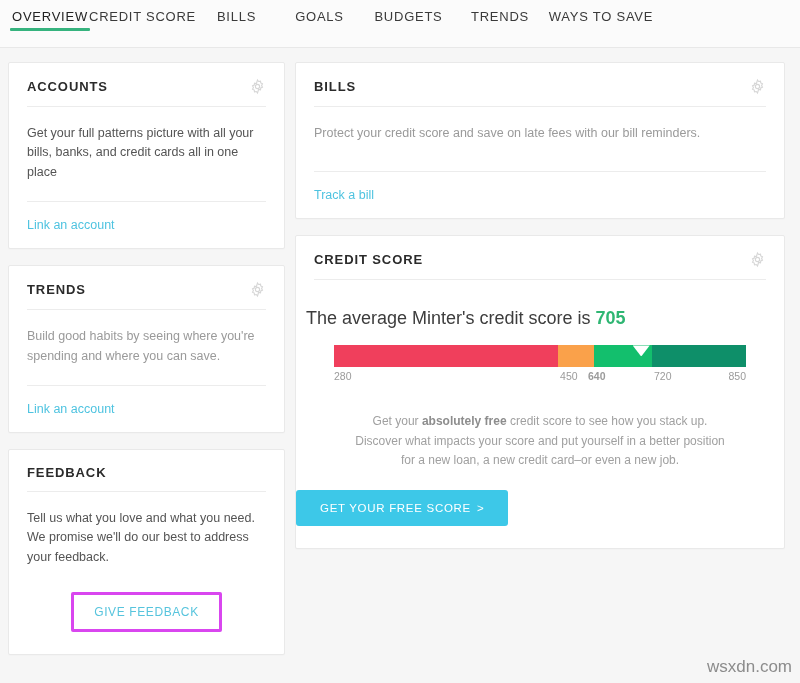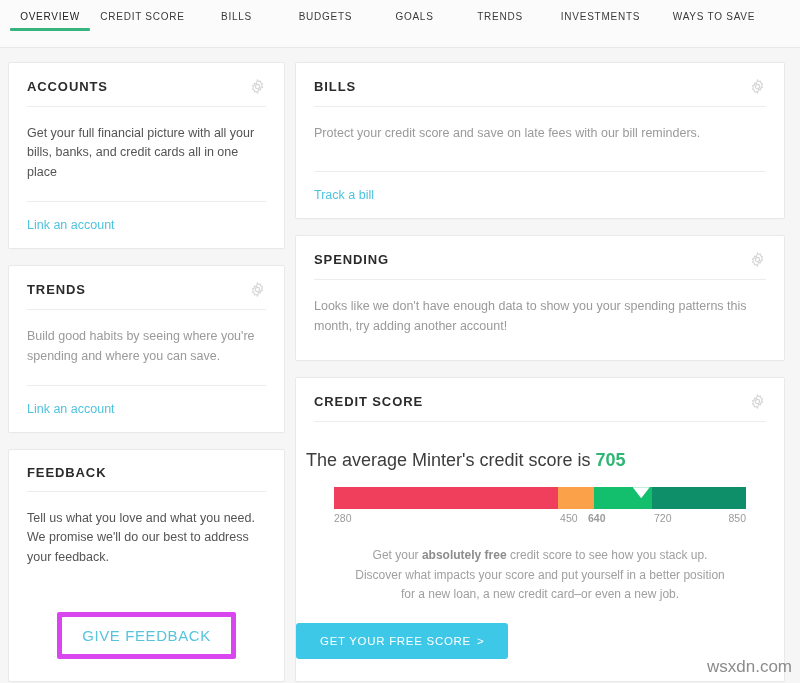--- a/index.html
+++ b/index.html
@@ -27,21 +27,21 @@
     display: flex;
     align-items: flex-start;
     padding: 0 10px;
   }
   .tab {
     position: relative;
     height: 36px;
     display: flex;
     align-items: center;
     justify-content: center;
-    font-size: 10px;
+    font-size: 13px;
     letter-spacing: 0.75px;
     color: #3a3a3a;
     cursor: pointer;
     white-space: nowrap;
     flex: 0 0 auto;
     padding: 0 0 4px 0;
   }
   .tab .tab-underline {
     position: absolute;
     left: 0;
@@ -117,30 +117,29 @@
     cursor: pointer;
   }
 
   
   .fb-btn-wrap {
     display: flex;
     justify-content: center;
     padding: 6px 18px 22px 18px;
   }
   .fb-btn {
-    border: 5px solid #d946ef;
+    border: 3px solid #d946ef;
     background: #fff;
     color: #57c4dd;
-    font-size: 15px;
+    font-size: 12px;
     letter-spacing: 0.6px;
     padding: 10px 20px;
     border-radius: 2px;
     cursor: pointer;
     font-family: "Liberation Sans", sans-serif;
-    margin-top: 20px;
   }
 
   
   .cs-headline {
     text-align: left;
     font-size: 18px;
     color: #3d3d3d;
     padding: 28px 10px 16px 10px;
     font-weight: normal;
   }
@@ -169,21 +168,21 @@
     top: 0;
     width: 17px;
     height: 11px;
     background: #ffffff;
     clip-path: polygon(0 0, 100% 0, 50% 100%);
   }
 
   .meter-labels {
     position: relative;
     width: 412px;
-    margin: 3px auto 0 auto;
+    margin: 3px auto 8px auto;
     height: 16px;
   }
   .mlabel {
     position: absolute;
     top: 0;
     font-size: 10.5px;
     color: #9b9b9b;
   }
 
   .cs-copy {
@@ -233,34 +232,30 @@
       <span class="tab-underline"></span>
     </div>
     <div class="tab" style="width:105px">
       <span>CREDIT SCORE</span>
       <span class="tab-underline"></span>
     </div>
     <div class="tab" style="width:83px">
       <span>BILLS</span>
       <span class="tab-underline"></span>
     </div>
+    <div class="tab" style="width:83px">
+      <span>GOALS</span>
+      <span class="tab-underline"></span>
+    </div>
     <div class="tab" style="width:95px">
       <span>BUDGETS</span>
       <span class="tab-underline"></span>
     </div>
-    <div class="tab" style="width:83px">
-      <span>GOALS</span>
-      <span class="tab-underline"></span>
-    </div>
     <div class="tab" style="width:88px">
       <span>TRENDS</span>
-      <span class="tab-underline"></span>
-    </div>
-    <div class="tab" style="width:113px">
-      <span>INVESTMENTS</span>
       <span class="tab-underline"></span>
     </div>
     <div class="tab" style="width:114px">
       <span>WAYS TO SAVE</span>
       <span class="tab-underline"></span>
     </div>
   </div>
 
   <div class="content">
 
@@ -270,21 +265,21 @@
         <div class="card-head">
           <span class="card-title">ACCOUNTS</span>
           <span class="gear">
             <svg viewBox="0 0 24 24" width="17" height="17" fill="none" stroke="#b5b5b5" stroke-width="1.6">
               <circle cx="12" cy="12" r="3"></circle>
               <path d="M12 2.8l1.6 2.1 2.6-.5.4 2.6 2.4 1.1-1.2 2.4 1.2 2.4-2.4 1.1-.4 2.6-2.6-.5L12 21.2l-1.6-2.1-2.6.5-.4-2.6-2.4-1.1 1.2-2.4-1.2-2.4 2.4-1.1.4-2.6 2.6.5z"></path>
             </svg>
           </span>
         </div>
         <div class="rule"></div>
-        <div class="card-body">Get your full financial picture with all your bills, banks, and credit cards all in one place</div>
+        <div class="card-body">Get your full patterns picture with all your bills, banks, and credit cards all in one place</div>
         <div class="rule"></div>
         <div class="card-foot">
           <a class="link">Link an account</a>
         </div>
       </div>
 
       <div class="card">
         <div class="card-head">
           <span class="card-title">TRENDS</span>
           <span class="gear">
@@ -328,33 +323,20 @@
           </span>
         </div>
         <div class="rule"></div>
         <div class="card-body muted" style="padding-bottom:28px">Protect your credit score and save on late fees with our bill reminders.</div>
         <div class="rule"></div>
         <div class="card-foot">
           <a class="link">Track a bill</a>
         </div>
       </div>
 
-      <div class="card">
-        <div class="card-head">
-          <span class="card-title">SPENDING</span>
-          <span class="gear">
-            <svg viewBox="0 0 24 24" width="17" height="17" fill="none" stroke="#b5b5b5" stroke-width="1.6">
-              <circle cx="12" cy="12" r="3"></circle>
-              <path d="M12 2.8l1.6 2.1 2.6-.5.4 2.6 2.4 1.1-1.2 2.4 1.2 2.4-2.4 1.1-.4 2.6-2.6-.5L12 21.2l-1.6-2.1-2.6.5-.4-2.6-2.4-1.1 1.2-2.4-1.2-2.4 2.4-1.1.4-2.6 2.6.5z"></path>
-            </svg>
-          </span>
-        </div>
-        <div class="rule"></div>
-        <div class="card-body muted" style="padding-bottom:24px">Looks like we don't have enough data to show you your spending patterns this month, try adding another account!</div>
-      </div>
 
       <div class="card">
         <div class="card-head">
           <span class="card-title">CREDIT SCORE</span>
           <span class="gear">
             <svg viewBox="0 0 24 24" width="17" height="17" fill="none" stroke="#b5b5b5" stroke-width="1.6">
               <circle cx="12" cy="12" r="3"></circle>
               <path d="M12 2.8l1.6 2.1 2.6-.5.4 2.6 2.4 1.1-1.2 2.4 1.2 2.4-2.4 1.1-.4 2.6-2.6-.5L12 21.2l-1.6-2.1-2.6.5-.4-2.6-2.4-1.1 1.2-2.4-1.2-2.4 2.4-1.1.4-2.6 2.6.5z"></path>
             </svg>
           </span>

